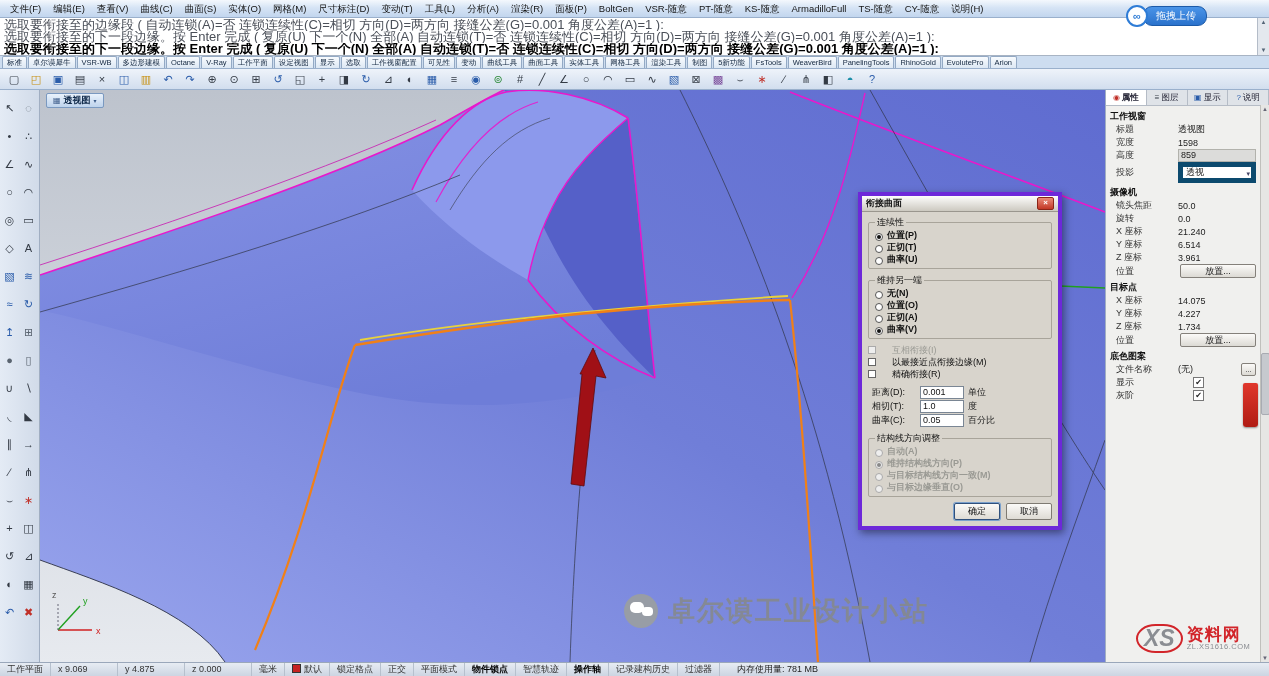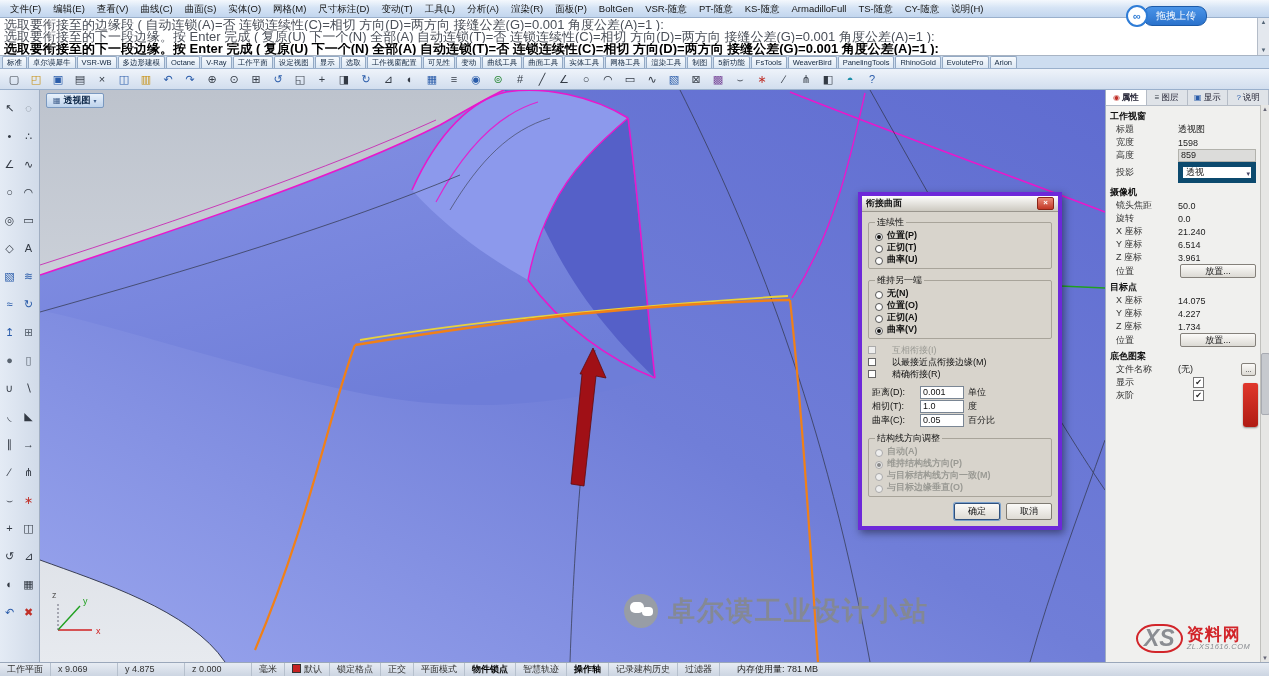--- a/index.html
+++ b/index.html
@@ -122,21 +122,21 @@
   .watermark{position:absolute;left:624px;top:593px;display:flex;align-items:center;gap:10px;z-index:40;}
   .wm-icon{width:34px;height:34px;border-radius:50%;background:#989da5;position:relative;flex:0 0 auto;}
   .wm-icon::before{content:"";position:absolute;left:6px;top:8px;width:14px;height:11px;background:#fff;border-radius:5px;}
   .wm-icon::after{content:"";position:absolute;right:5px;top:13px;width:11px;height:9px;background:#fff;border-radius:4px;}
   .wm-text{font-size:27px;font-weight:bold;color:#85898f;letter-spacing:2px;opacity:.92;white-space:nowrap;}
   .sitelogo{position:absolute;left:1136px;top:624px;z-index:60;display:flex;align-items:center;gap:4px;}
   .xs{font-style:italic;font-weight:bold;font-size:23px;color:#8a8d92;border:2px solid #d2252a;
       border-radius:50%/60%;padding:0 6px;line-height:25px;}
   .sl-col{display:flex;flex-direction:column;line-height:1.05;}
   .sl-name{color:#d2252a;font-size:17px;font-weight:bold;letter-spacing:1px;}
-  .sl-url{color:#8a8d92;font-size:7.5px;letter-spacing:.5px;font-style:italic;}
+  .sl-url{color:#8a8d92;font-size:7.5px;letter-spacing:.5px;}
   .sticker{position:absolute;left:1243px;top:383px;width:15px;height:44px;z-index:45;
            background:linear-gradient(#e0372c,#b01c14);border-radius:2px 2px 3px 3px;box-shadow:0 1px 2px rgba(0,0,0,.4);}
 </style>
 </head>
 <body>
 
 <div class="app">
 
   <div class="menubar">
     <div style="display:flex">

